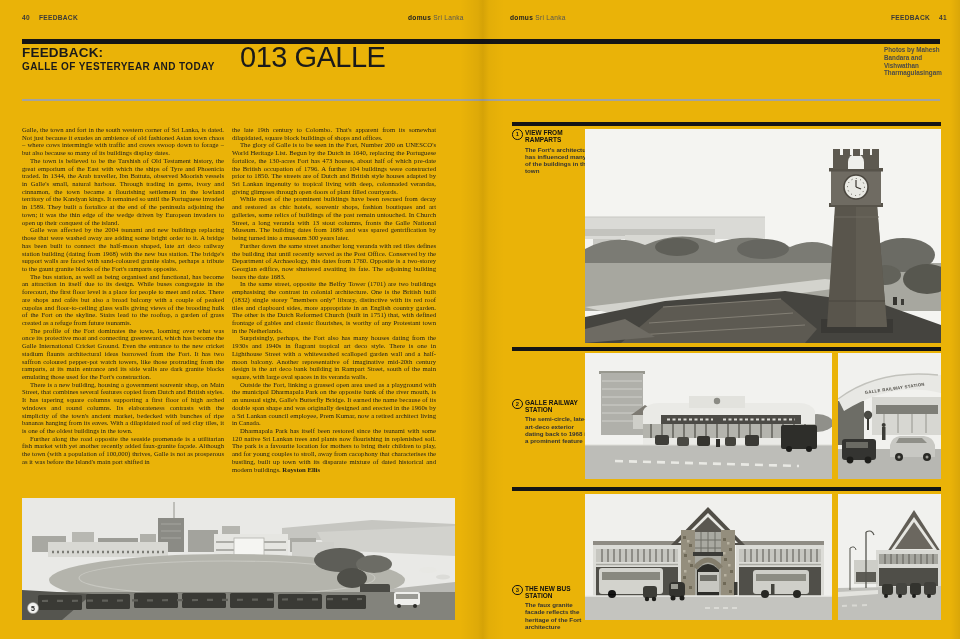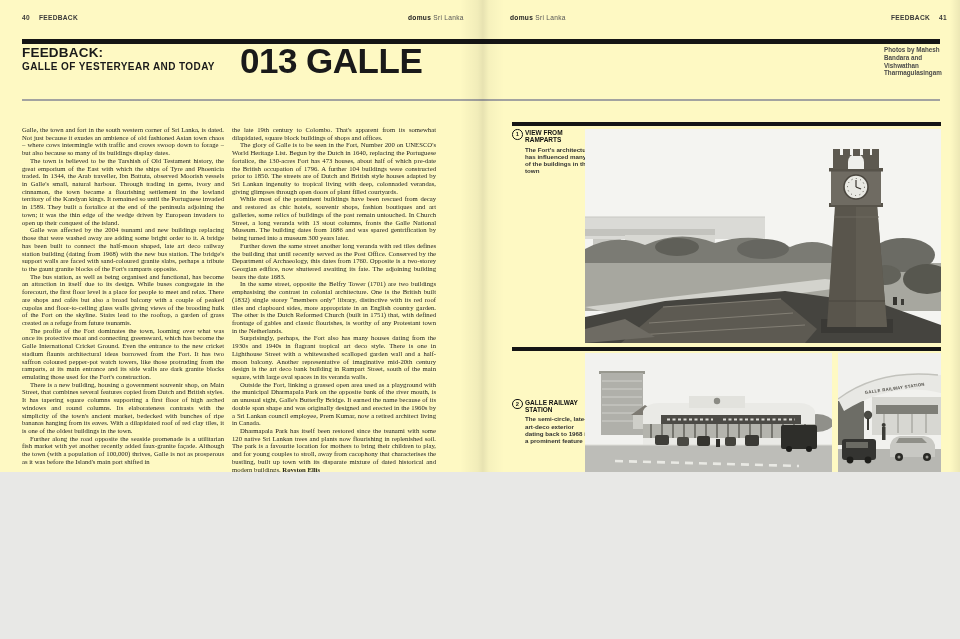--- a/index.html
+++ b/index.html
@@ -1,32 +1,32 @@
 <!DOCTYPE html>
 <html><head>
 <meta charset="utf-8">
 <style>
   html,body{margin:0;padding:0;background:#e8e8e6;}
-  .spread{position:relative;width:960px;height:472px;background:#fef9c3;overflow:hidden;
+  .spread{position:relative;width:960px;height:639px;background:#eab308;overflow:hidden;
           font-family:"Liberation Sans",sans-serif;color:#1a1a1a;}
   .abs{position:absolute;}
 
   
   .runhead{font-size:6.6px;font-weight:bold;color:#3a3a3a;letter-spacing:.3px;white-space:nowrap;}
   .runhead .gap{display:inline-block;width:9px;}
   .brand b{font-weight:bold;color:#222;}
   .brand span.reg{font-weight:normal;color:#555;}
 
   .rule-heavy{background:#151515;height:4.5px;}
   .rule-thin{background:#a3a3a0;height:1.5px;}
   .rule-sec{background:#151515;height:3.8px;}
 
   .kicker{font-size:13.5px;font-weight:bold;letter-spacing:.2px;}
   .subkicker{font-size:10px;font-weight:bold;letter-spacing:.4px;}
-  .bigtitle{font-size:35px;font-weight:bold;letter-spacing:-.5px;white-space:nowrap;}
+  .bigtitle{font-size:29px;font-weight:normal;letter-spacing:-.5px;white-space:nowrap;}
   .credit{width:66px;font-size:6.3px;font-weight:bold;line-height:7.8px;color:#4a4a4a;}
 
   
   .col{font-family:"Liberation Serif","DejaVu Serif",serif;font-size:6.7px;line-height:7.72px;
        text-align:justify;color:#1d1d1c;overflow:hidden;}
   .col p{margin:0;}
   .col p.ind{text-indent:8px;}
   .byline{font-weight:bold;}
 
   

